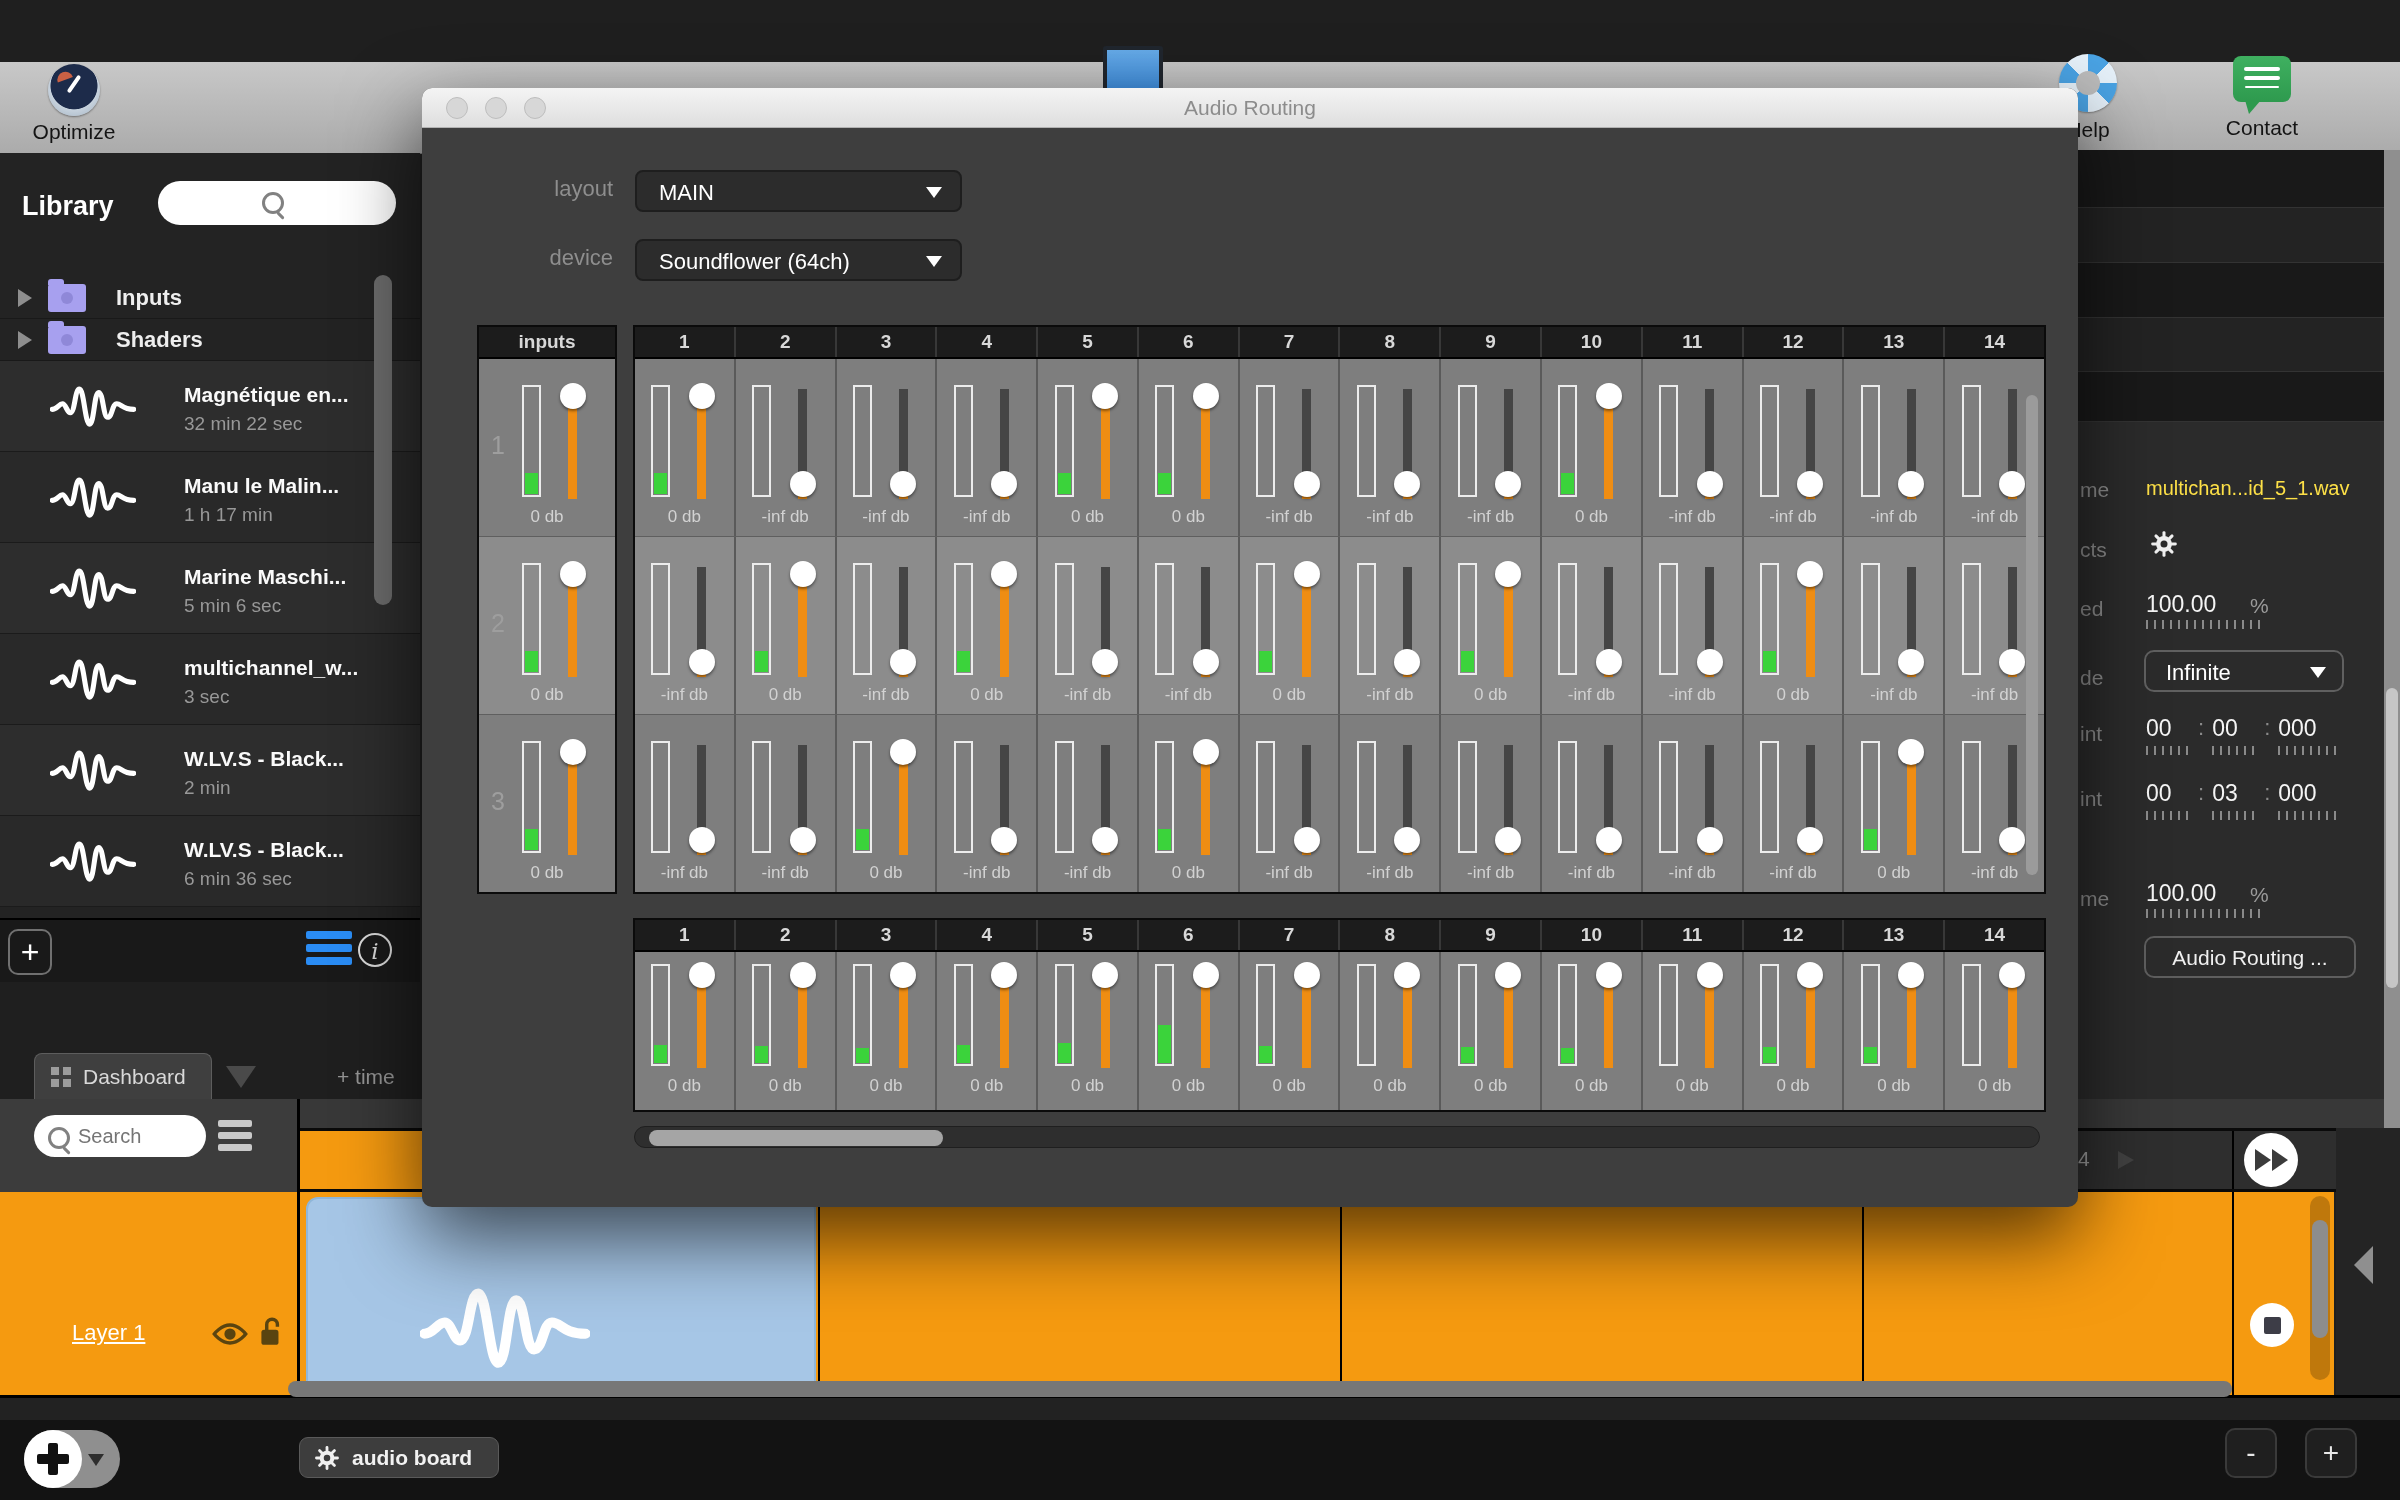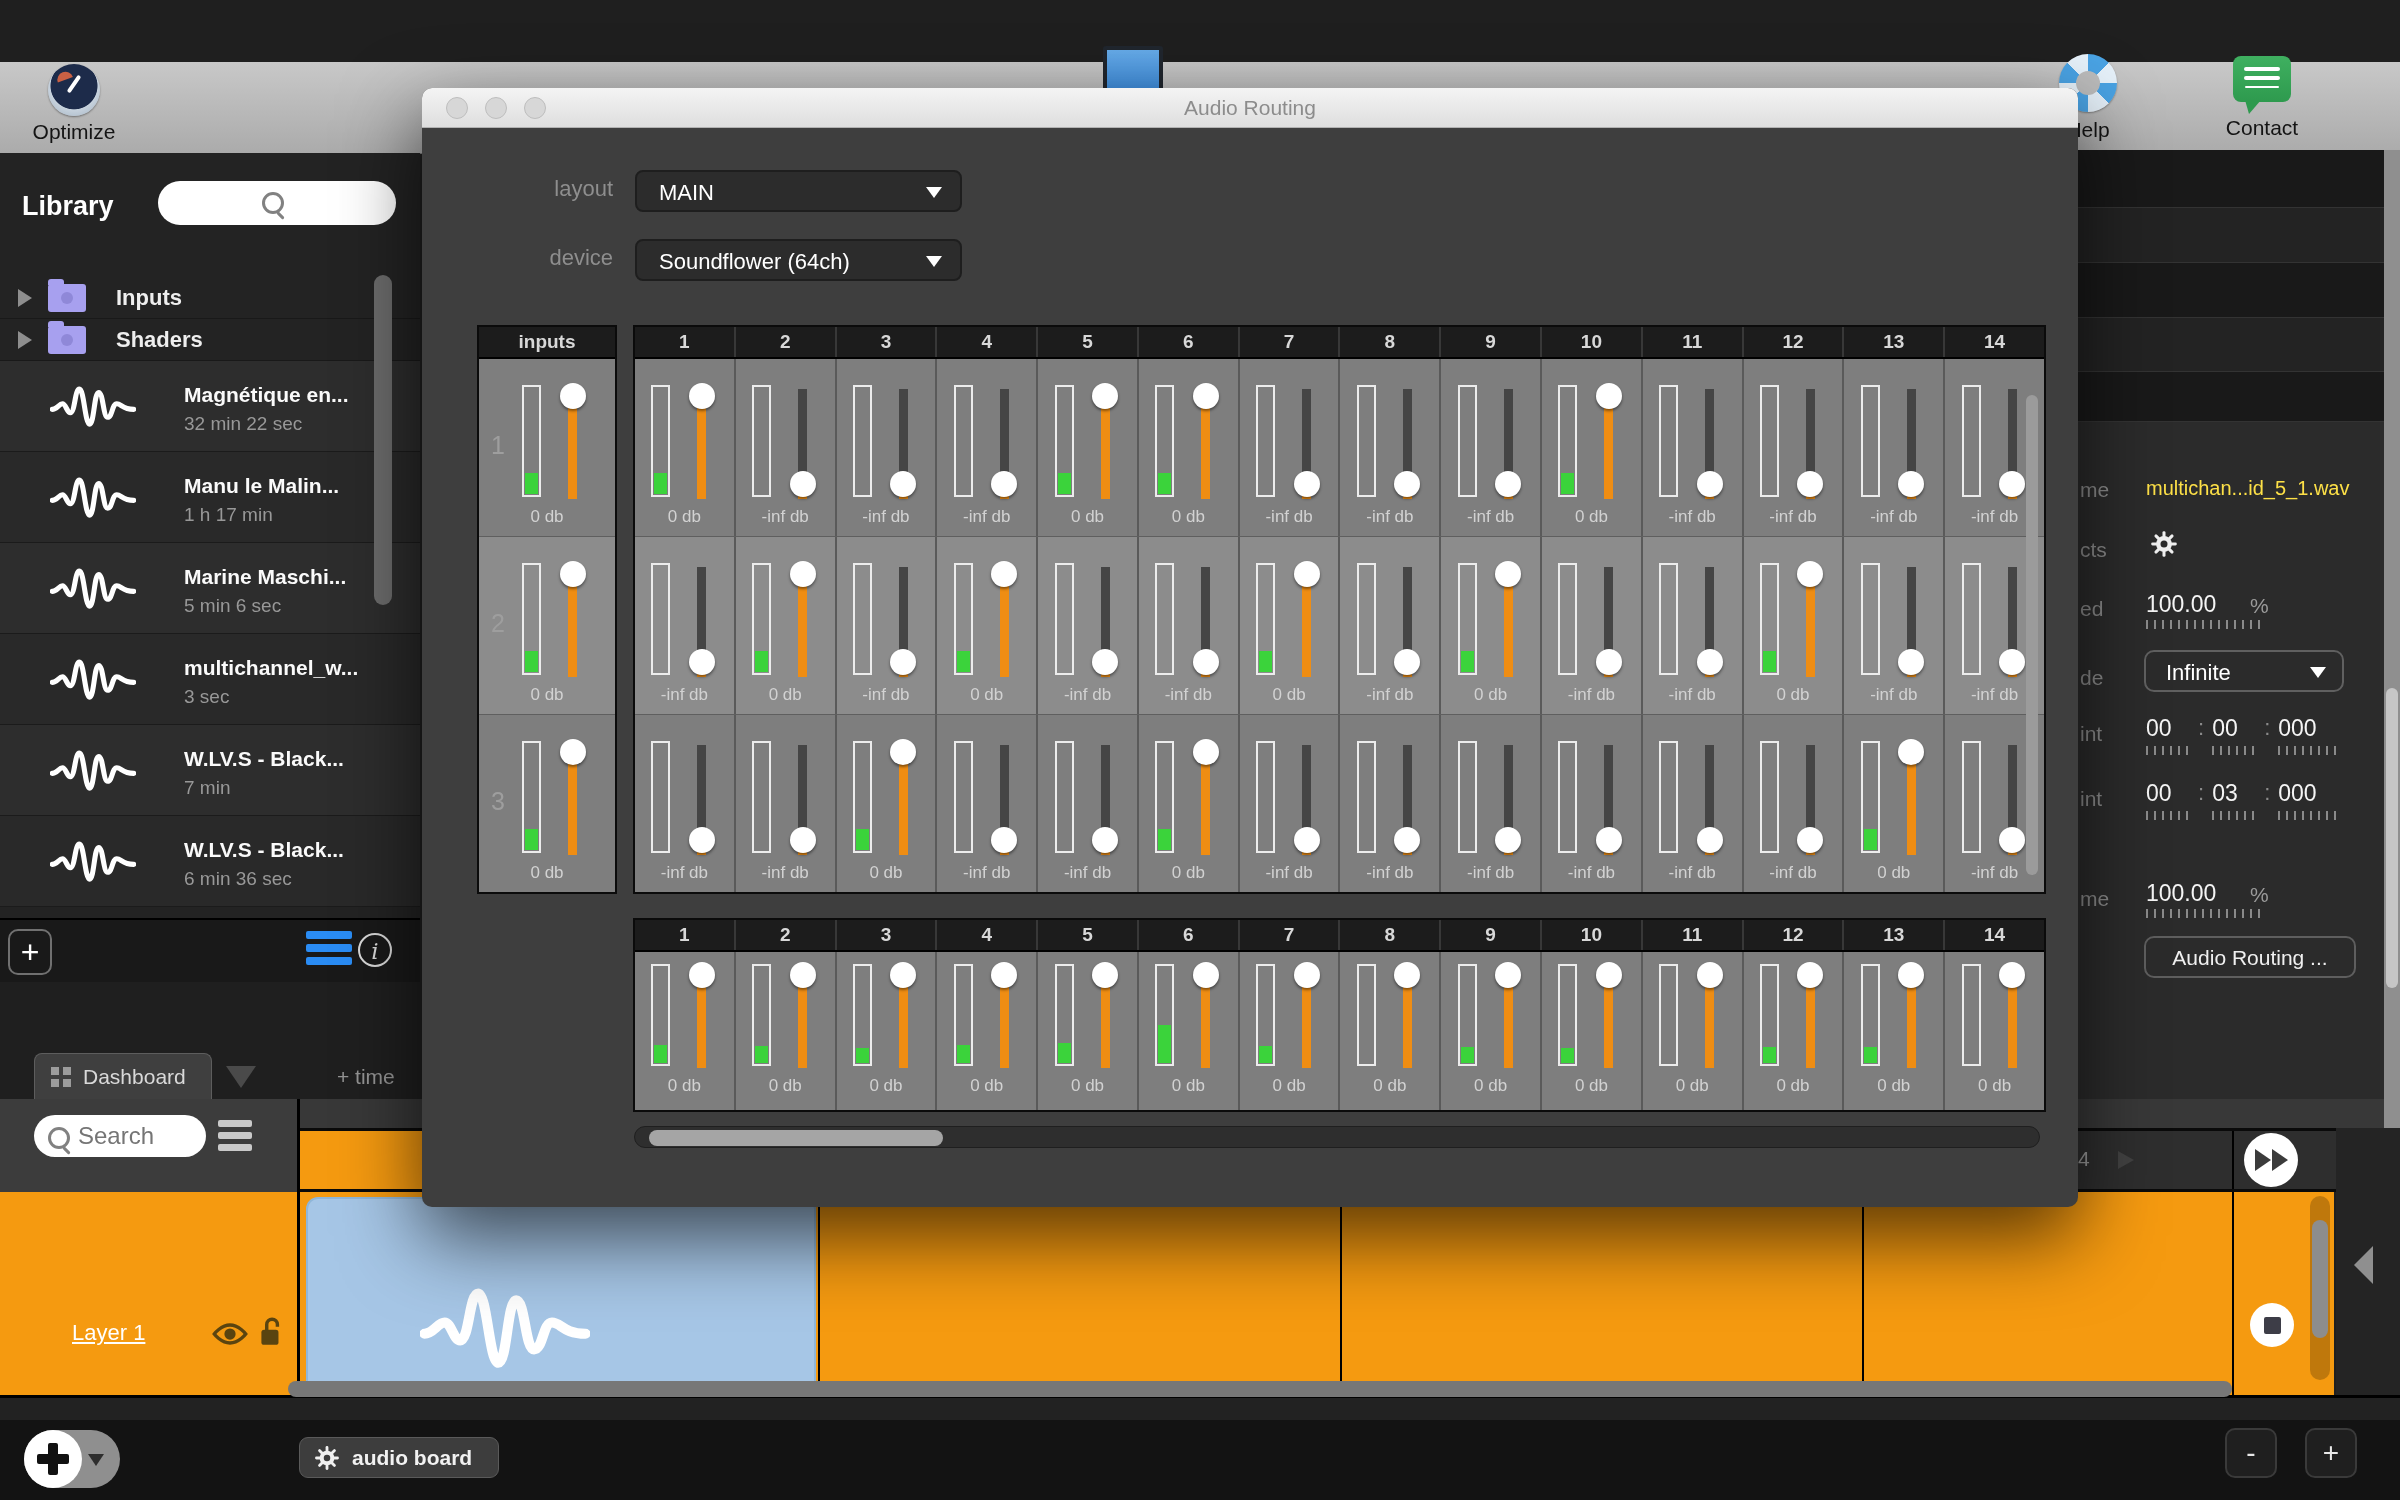--- a/index.html
+++ b/index.html
@@ -209,21 +209,21 @@
               <path d="M2 25 C6 25 8 20 11 20 C14 20 15 28 18 28 C22 28 22 7 26 7 C30 7 31 38 35 38 C39 38 39 10 43 10 C47 10 47 32 51 32 C55 32 55 20 59 20 C63 20 64 25 74 25" fill="none" stroke="#fff" stroke-width="4.5" stroke-linecap="round"></path>
             </svg></span>
           <span class="li-title">multichannel_w...</span>
           <span class="li-dur">3 sec</span>
         </div>
         <div class="lib-item" style="height:91px;background:#2d2d2d;">
           <span class="li-wave"><svg width="86" height="54" viewBox="0 0 76 44">
               <path d="M2 25 C6 25 8 20 11 20 C14 20 15 28 18 28 C22 28 22 7 26 7 C30 7 31 38 35 38 C39 38 39 10 43 10 C47 10 47 32 51 32 C55 32 55 20 59 20 C63 20 64 25 74 25" fill="none" stroke="#fff" stroke-width="4.5" stroke-linecap="round"></path>
             </svg></span>
           <span class="li-title">W.LV.S - Black...</span>
-          <span class="li-dur">7 min</span>
+          <span class="li-dur">2 min</span>
         </div>
         <div class="lib-item" style="height:91px;background:#292929;">
           <span class="li-wave"><svg width="86" height="54" viewBox="0 0 76 44">
               <path d="M2 25 C6 25 8 20 11 20 C14 20 15 28 18 28 C22 28 22 7 26 7 C30 7 31 38 35 38 C39 38 39 10 43 10 C47 10 47 32 51 32 C55 32 55 20 59 20 C63 20 64 25 74 25" fill="none" stroke="#fff" stroke-width="4.5" stroke-linecap="round"></path>
             </svg></span>
           <span class="li-title">W.LV.S - Black...</span>
           <span class="li-dur">6 min 36 sec</span>
         </div>
       </div>
     <div class="abs vscroll" style="left:374px;top:122px;width:18px;height:330px;"></div>
@@ -303,21 +303,21 @@
   <div class="abs tab" style="left:34px;top:1053px;width:178px;height:47px;padding-left:16px;">
     <span class="grid-ic"></span>
     <span class="tab-label">Dashboard</span>
   </div>
   <span class="abs tri-down" style="left:226px;top:1066px;"></span>
   <span class="abs plus-time" style="left:337px;top:1065px;">+ time</span>
 
   <div class="abs" style="left:300px;top:1099px;width:2084px;height:29px;background:#383838;"></div>
 
   <div class="abs srch-panel">
-    <input class="search-round" style="position: absolute; left: 34px; top: 16px; width: 172px; height: 42px; font-size: 24px; color: rgb(85, 85, 85); padding-left: 44px;" placeholder="Search">
+    <input class="search-round" style="position: absolute; left: 34px; top: 16px; width: 172px; height: 42px; font-size: 20px; color: rgb(85, 85, 85); padding-left: 44px;" placeholder="Search">
     <span class="mag" style="position:absolute;left:48px;top:28px;"></span>
     <div class="abs ham-light" style="left:218px;top:21px;width:34px;">
       <div class="hambar" style="background:#c9c9c9;height:7px;margin-bottom:5px;"></div>
       <div class="hambar" style="background:#c9c9c9;height:7px;margin-bottom:5px;"></div>
       <div class="hambar" style="background:#c9c9c9;height:7px;"></div>
     </div>
   </div>
 
   <div class="abs tl-head">
     <div class="abs orange" style="left:0;top:0;width:518px;height:58px;border-right:2px solid #000;"></div>

